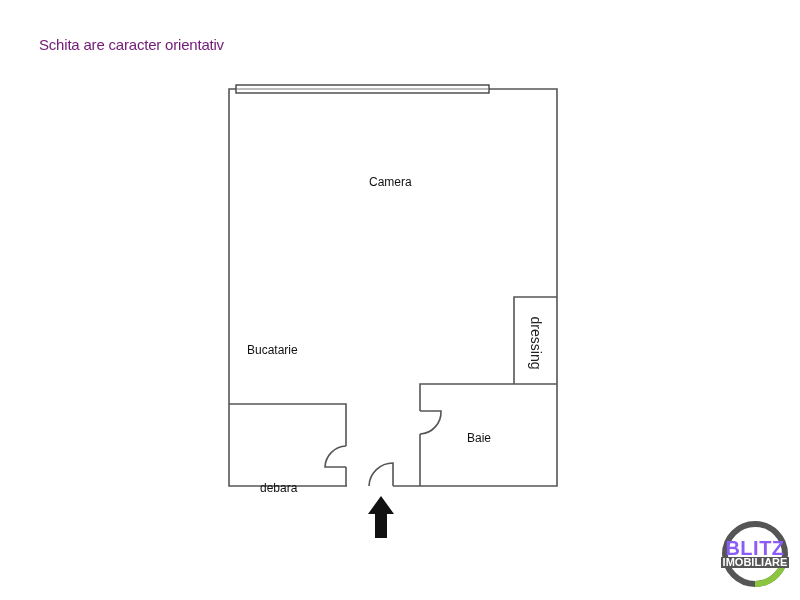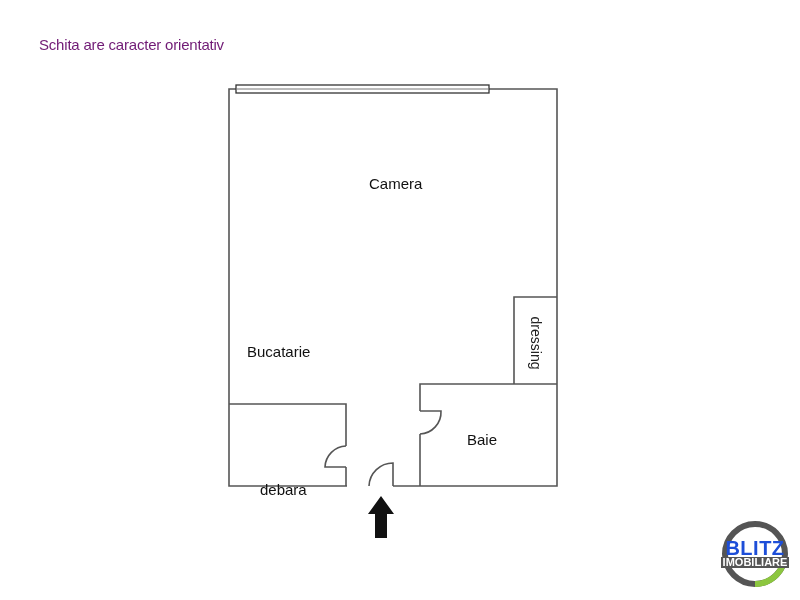--- a/index.html
+++ b/index.html
@@ -1,22 +1,22 @@
 <!DOCTYPE html>
 <html><head>
 <meta charset="utf-8">
 <style>
   html, body { margin:0; padding:0; background:#ffffff; }
   body { width:800px; height:600px; position:relative; overflow:hidden; font-family:"Liberation Sans", sans-serif; }
   .caption { position:absolute; left:39px; top:36px; font-size:15px; color:#701a75; letter-spacing:-0.2px; }
   svg.plan { position:absolute; left:0; top:0; }
-  .room-label { position:absolute; font-size:15px; color:#111; }
+  .room-label { position:absolute; font-size:12px; color:#111; }
   .dressing-label { position:absolute; left:536px; top:343px; font-size:14px; color:#222; transform:translate(-50%,-50%) rotate(90deg); white-space:nowrap; }
   .logo { position:absolute; left:721px; top:520px; width:68px; height:68px; }
-  .logo-text { position:absolute; left:0; width:68px; text-align:center; color:#1d4ed8; font-weight:bold; }
+  .logo-text { position:absolute; left:0; width:68px; text-align:center; color:#8b5cf6; font-weight:bold; }
   .logo-t1 { top:17px; font-size:20px; letter-spacing:0.5px; }
   .logo-t2 { top:37px; font-size:11px; background:#555; color:#fff; line-height:11px; }
 </style>
 </head>
 <body>
 
 <div class="caption">Schita are caracter orientativ</div>
 
 <svg class="plan" width="800" height="600" viewBox="0 0 800 600">
   <g fill="none" stroke="#555" stroke-width="1.6">

